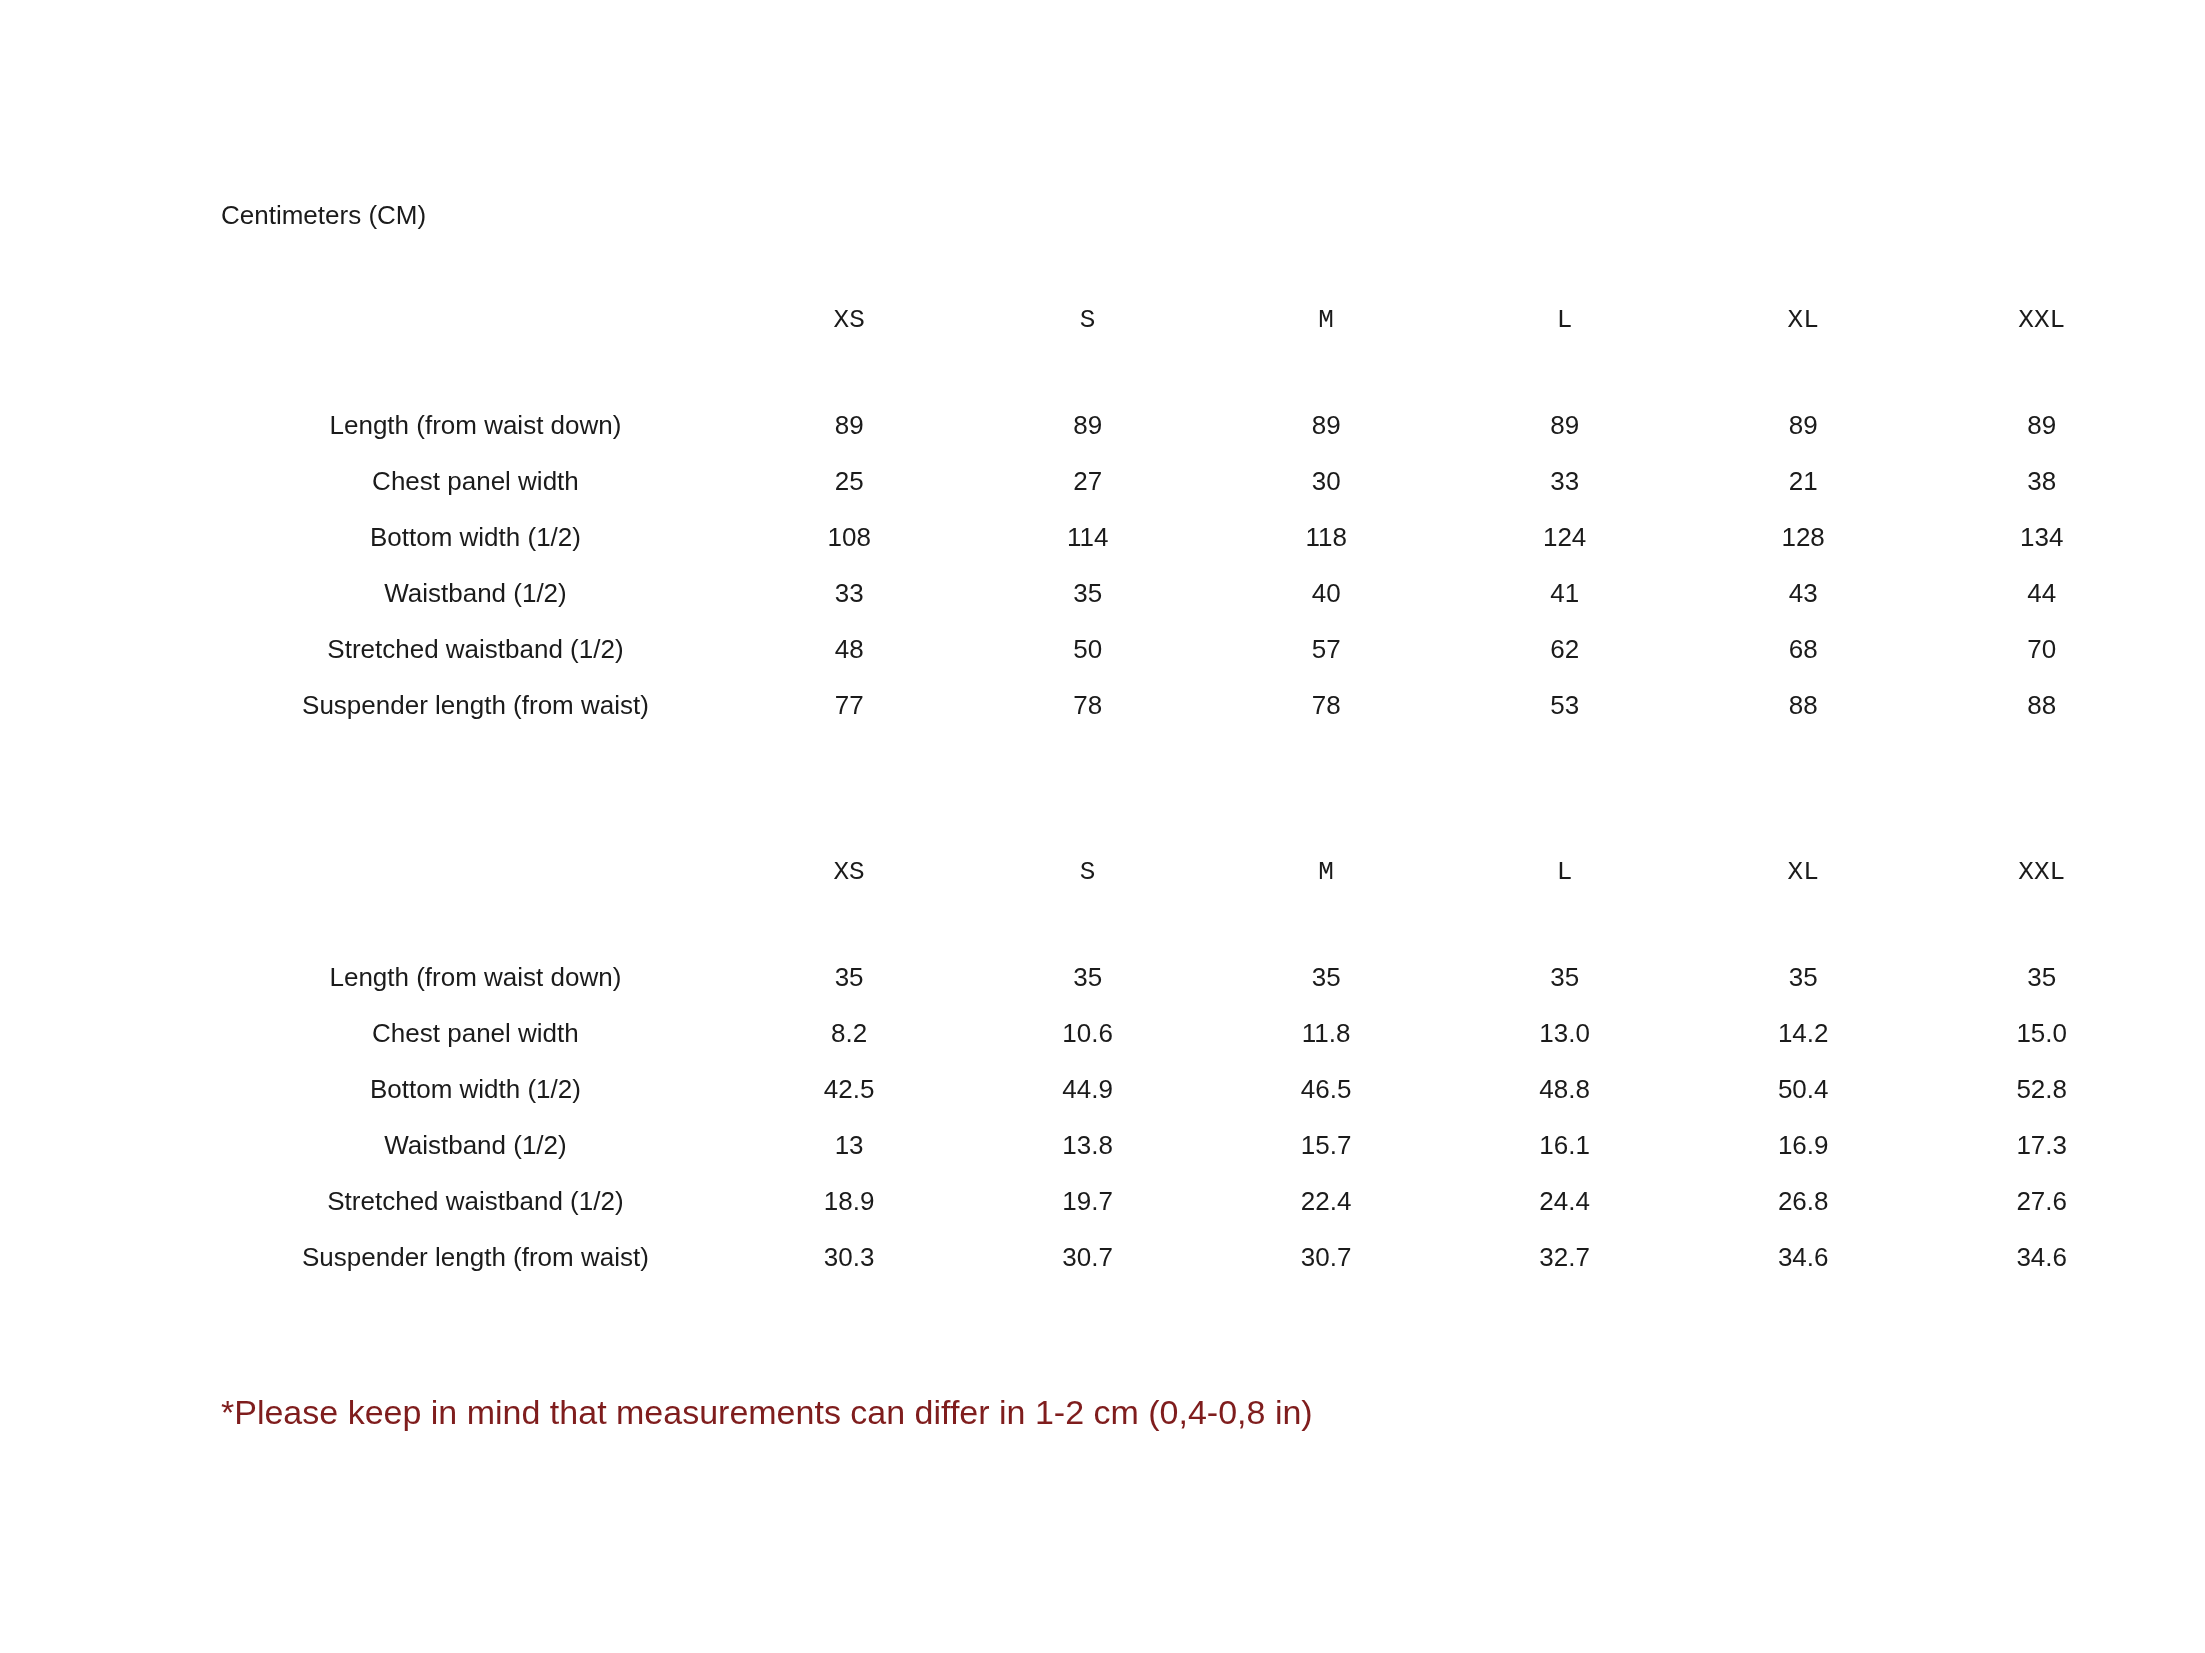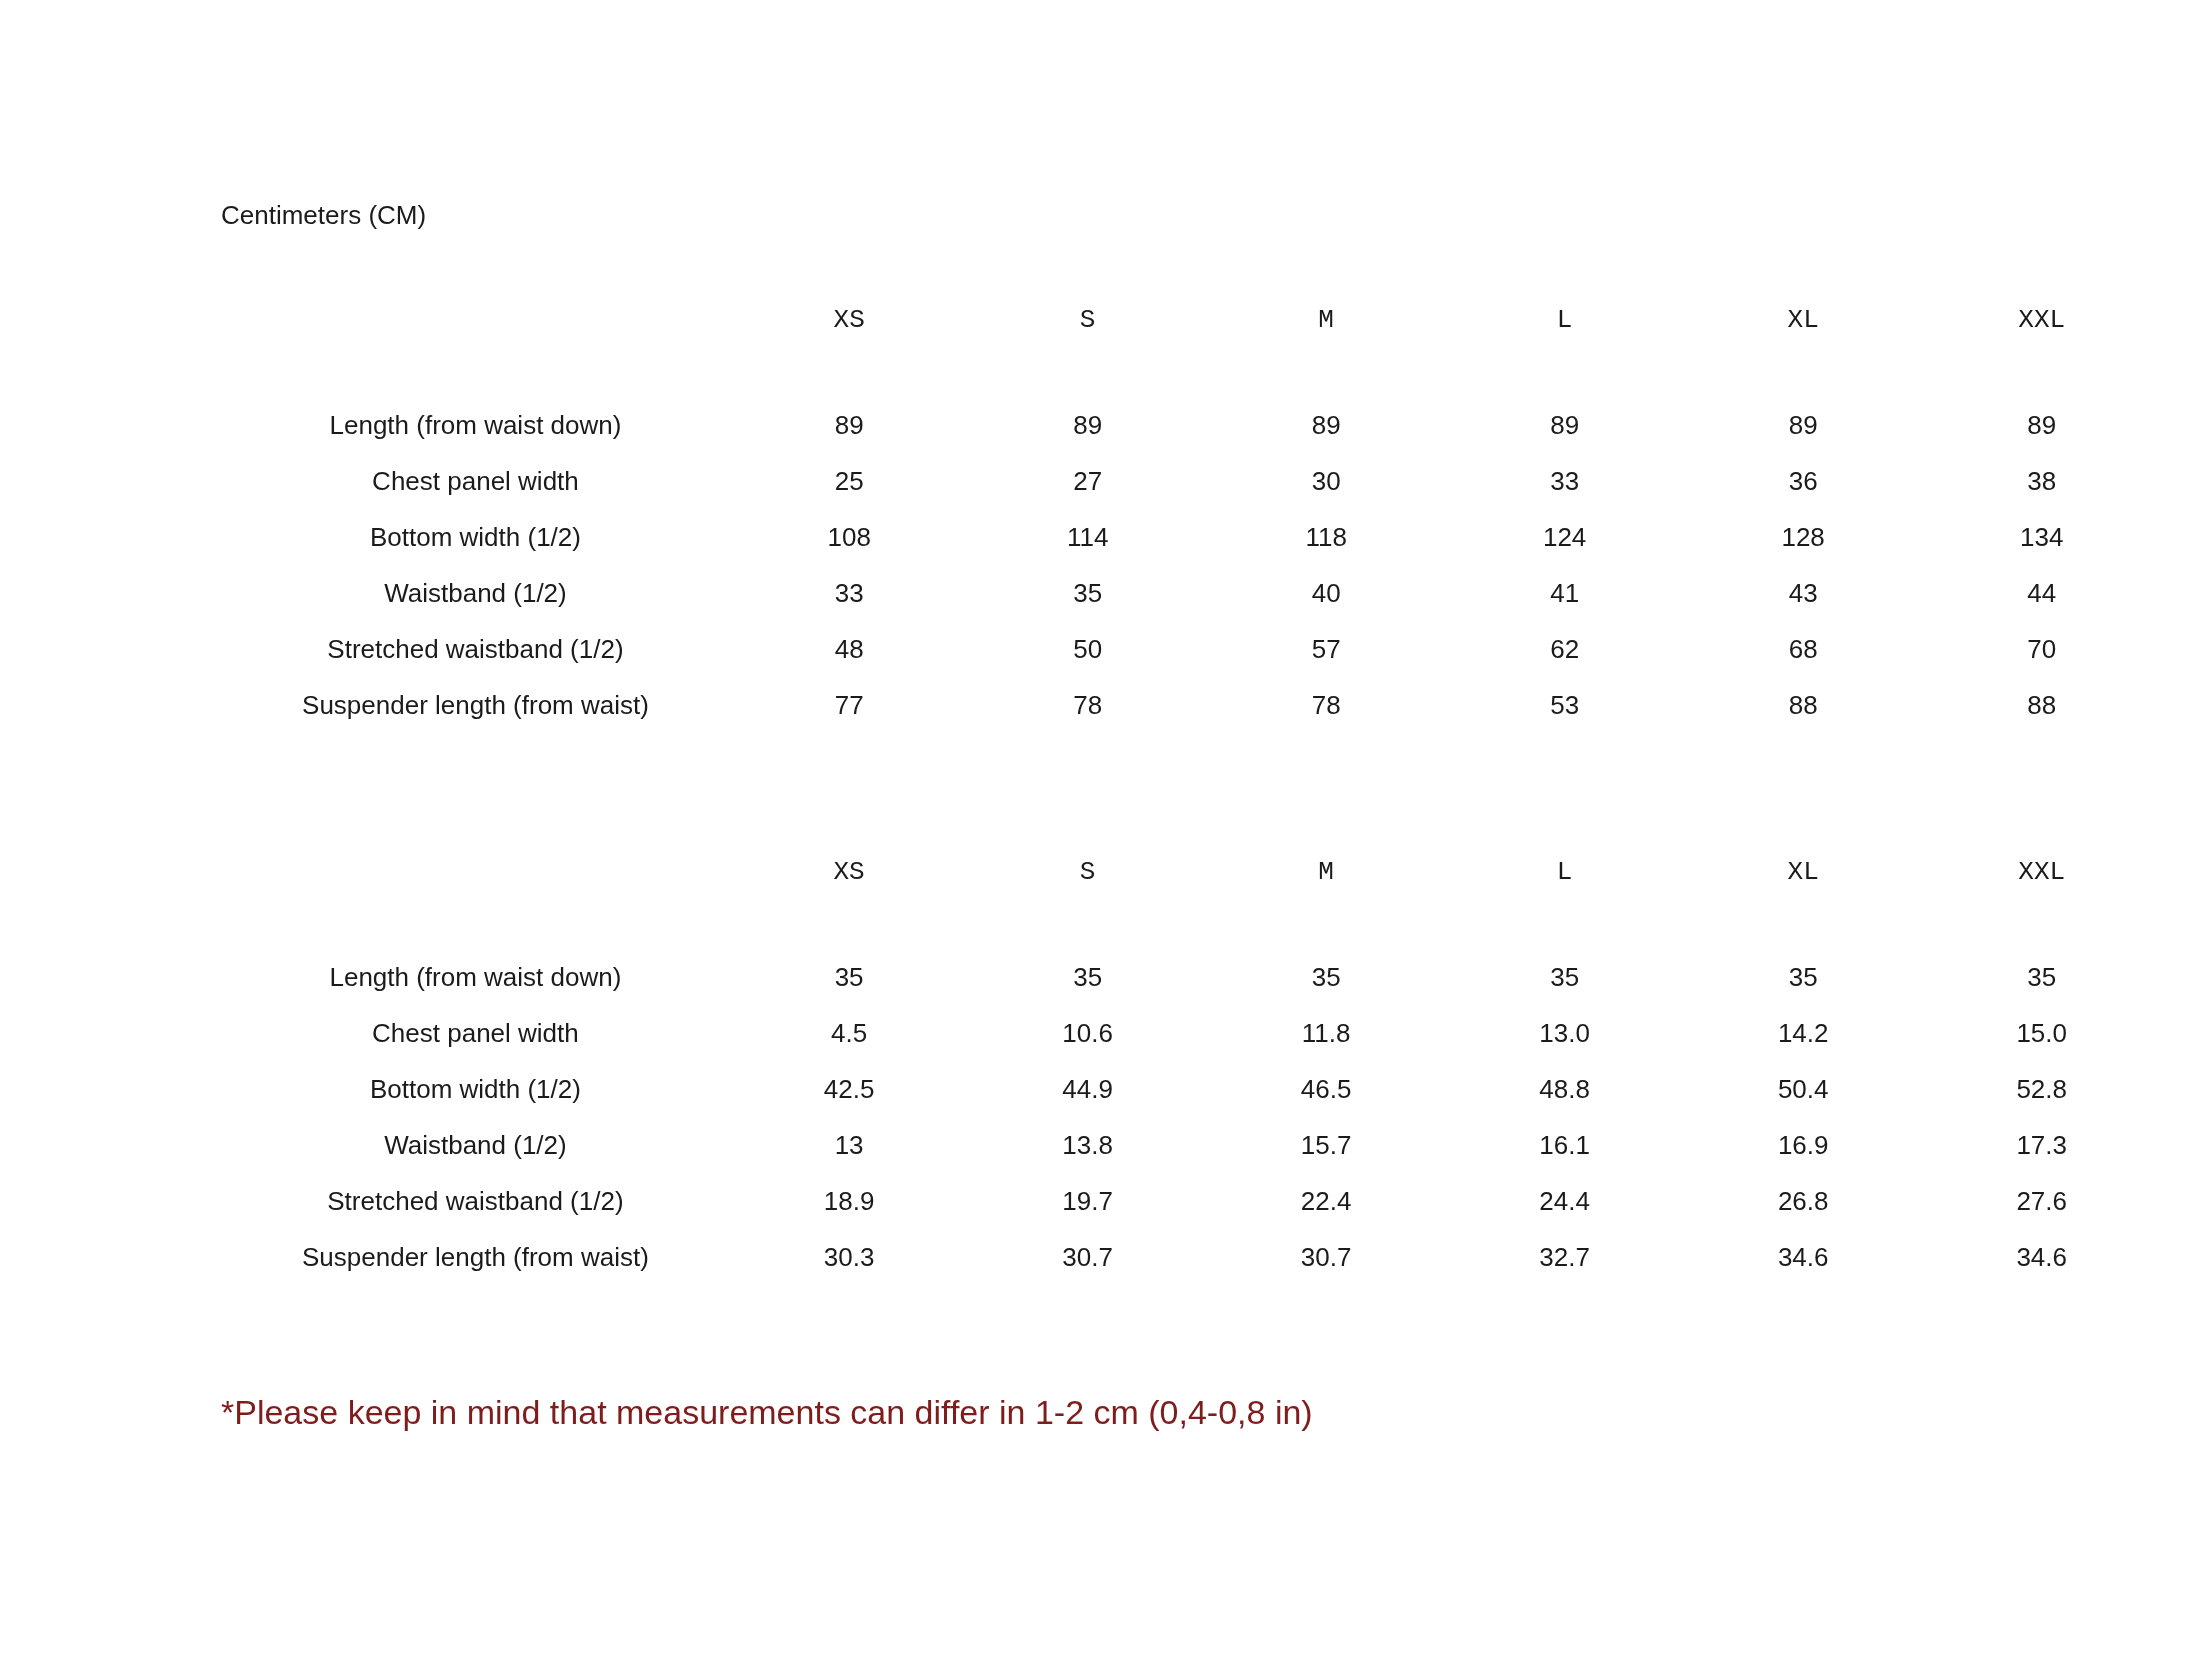--- a/index.html
+++ b/index.html
@@ -87,21 +87,21 @@
           <td>89</td>
           <td>89</td>
           <td>89</td>
         </tr>
         <tr>
           <td class="label-col">Chest panel width</td>
           <td>25</td>
           <td>27</td>
           <td>30</td>
           <td>33</td>
-          <td>36</td>
+          <td>21</td>
           <td>38</td>
         </tr>
         <tr>
           <td class="label-col">Bottom width (1/2)</td>
           <td>108</td>
           <td>114</td>
           <td>118</td>
           <td>124</td>
           <td>128</td>
           <td>134</td>
@@ -158,21 +158,21 @@
           <td class="label-col">Length (from waist down)</td>
           <td>35</td>
           <td>35</td>
           <td>35</td>
           <td>35</td>
           <td>35</td>
           <td>35</td>
         </tr>
         <tr>
           <td class="label-col">Chest panel width</td>
-          <td>4.5</td>
+          <td>8.2</td>
           <td>10.6</td>
           <td>11.8</td>
           <td>13.0</td>
           <td>14.2</td>
           <td>15.0</td>
         </tr>
         <tr>
           <td class="label-col">Bottom width (1/2)</td>
           <td>42.5</td>
           <td>44.9</td>

